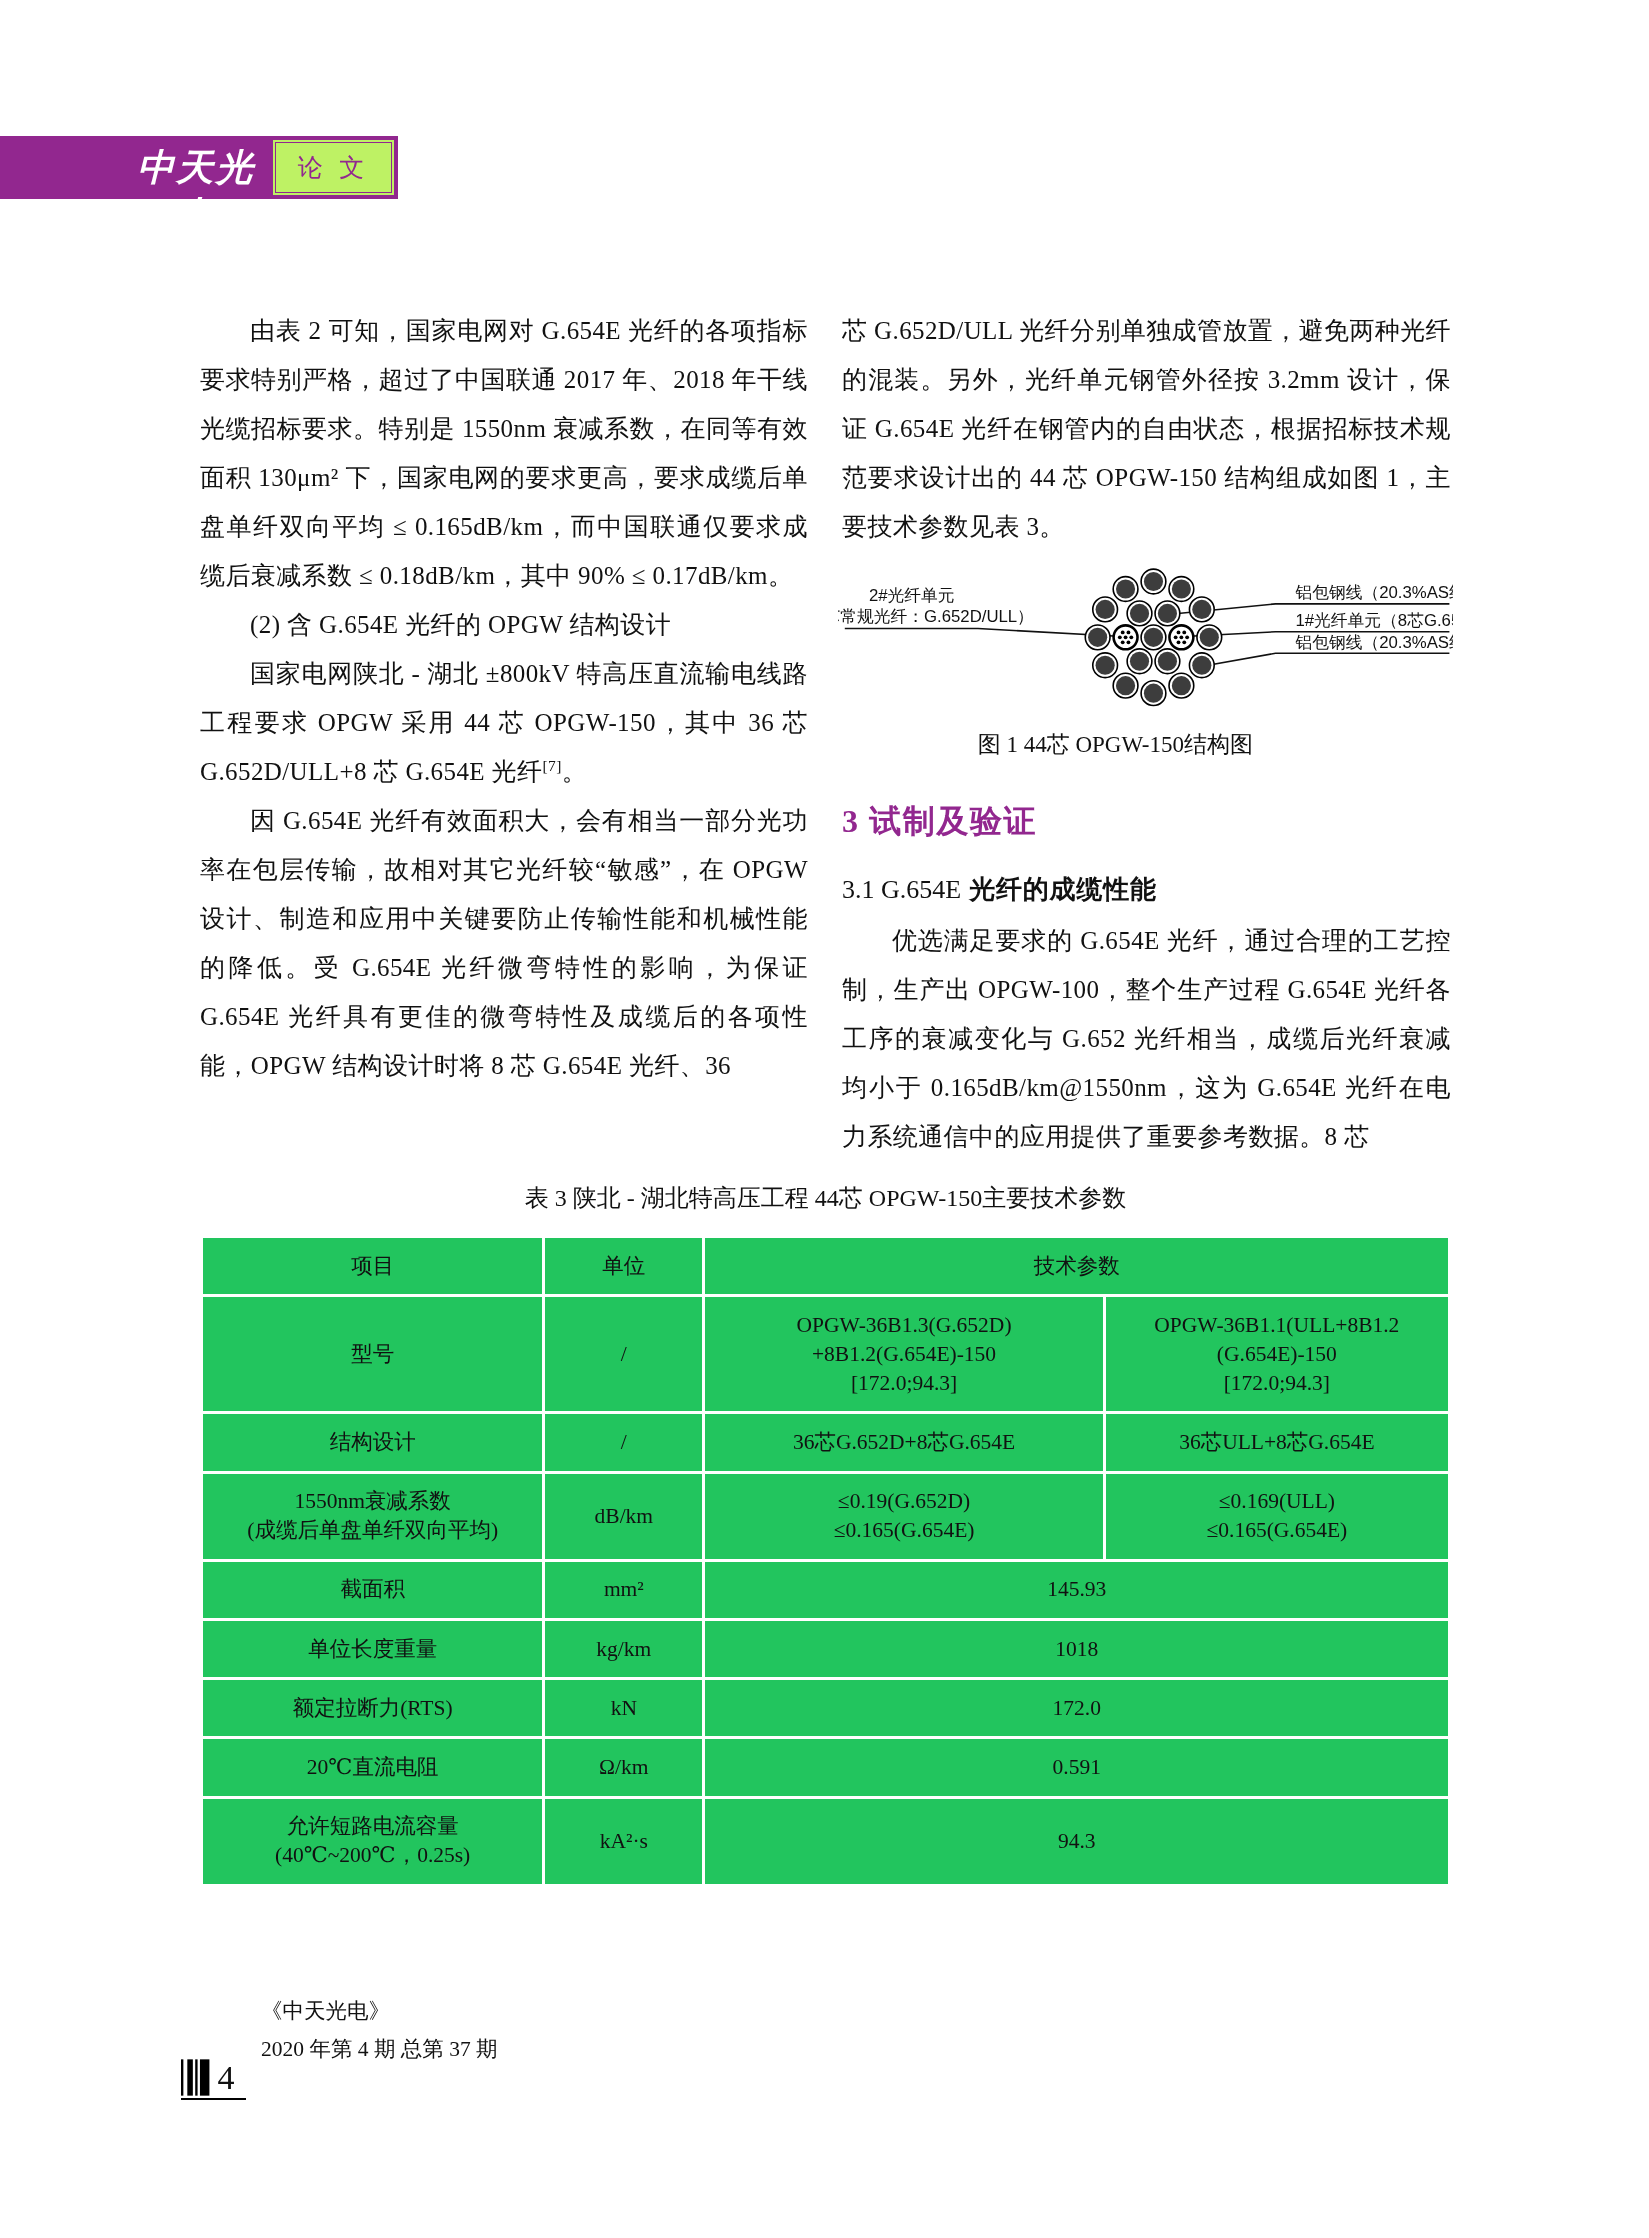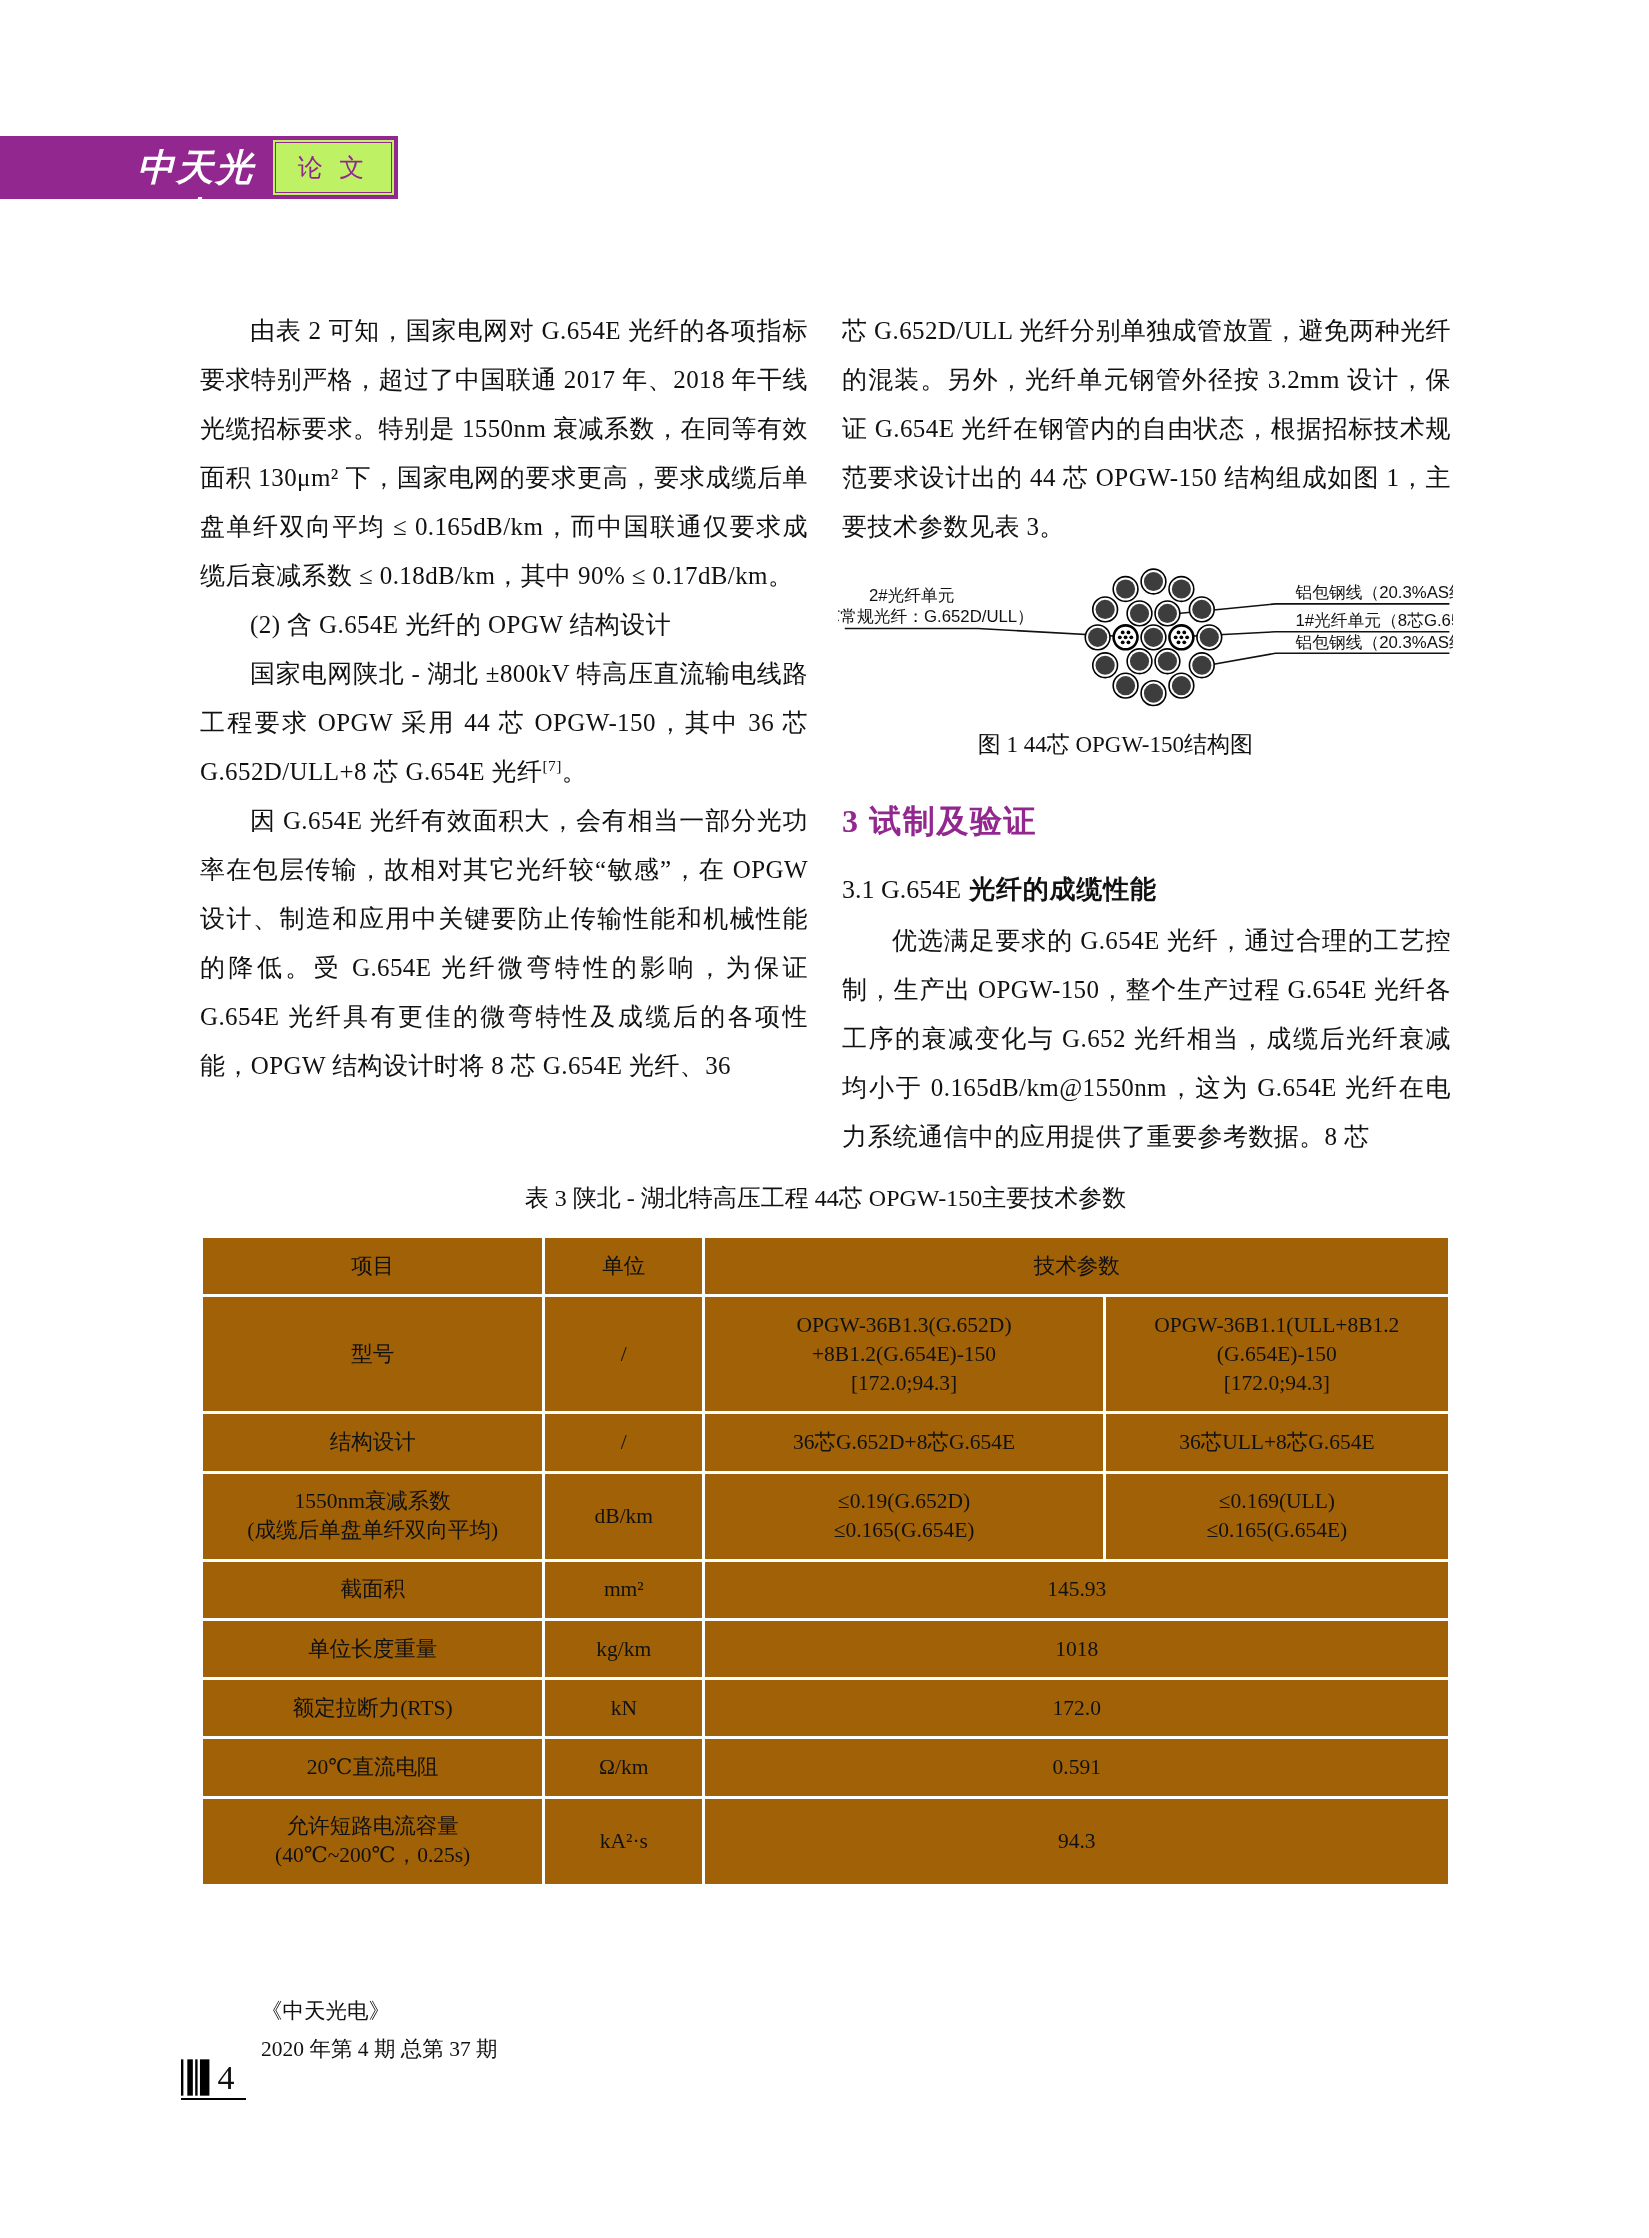--- a/index.html
+++ b/index.html
@@ -49,21 +49,21 @@
   .h3 .num{font-family:"Liberation Serif","DejaVu Serif",serif;margin-right:8px;}
   .h3 .txt{font-family:Liberation Serif, serif;font-weight:bold;letter-spacing:0.8px;}
   
   .tablewrap{position:absolute;left:200px;top:1178px;width:1251px;}
   .tabletitle{text-align:center;font-size:24px;margin:4px 0 21px 0;color:#111;}
   table.params{
     border-collapse:separate;border-spacing:3.2px;width:1251px;table-layout:fixed;
     background:#fff;
   }
   table.params th,table.params td{
-    background:#a16207;font-weight:normal;font-size:21.5px;line-height:29px;
+    background:#22c55e;font-weight:normal;font-size:21.5px;line-height:29px;
     text-align:center;vertical-align:middle;padding:13.6px 6.4px;color:#111;
     white-space:pre-line;
   }
   col.c1{width:339px;} col.c2{width:157px;} col.c3{width:397px;} col.c4{width:342px;}
   
   .footer-mark{position:absolute;left:181px;top:2059px;width:72px;}
   .footer-mark .row{display:flex;align-items:flex-end;}
   .footer-mark .pn{font-size:34px;line-height:37px;margin-left:6.4px;}
   .footer-rule{width:65px;height:1.6px;background:#000;margin-top:2.4px;}
   .footer-journal{position:absolute;left:261px;top:1992px;font-size:21.5px;line-height:38px;color:#111;}
@@ -152,21 +152,21 @@
 <div class="figcaption">图 1 44芯 OPGW-150结构图</div>
 
 <div class="h2">
   <span class="num">3</span><span class="txt">试制及验证</span>
 </div>
 <div class="h3">
   <span class="num">3.1 G.654E</span><span class="txt">光纤的成缆性能</span>
 </div>
 
 <div class="col rightcol-bottom">
-  <p>优选满足要求的 G.654E 光纤，通过合理的工艺控制，生产出 OPGW-150，整个生产过程 G.654E 光纤各工序的衰减变化与 G.652 光纤相当，成缆后光纤衰减均小于 0.165dB/km@1550nm，这为 G.654E 光纤在电力系统通信中的应用提供了重要参考数据。8 芯</p>
+  <p>优选满足要求的 G.654E 光纤，通过合理的工艺控制，生产出 OPGW-100，整个生产过程 G.654E 光纤各工序的衰减变化与 G.652 光纤相当，成缆后光纤衰减均小于 0.165dB/km@1550nm，这为 G.654E 光纤在电力系统通信中的应用提供了重要参考数据。8 芯</p>
 </div>
 
 <div class="tablewrap">
   <div class="tabletitle">表 3 陕北 - 湖北特高压工程 44芯 OPGW-150主要技术参数</div>
   <table class="params">
     <colgroup>
         <col class="c1">
         <col class="c2">
         <col class="c3">
         <col class="c4">

